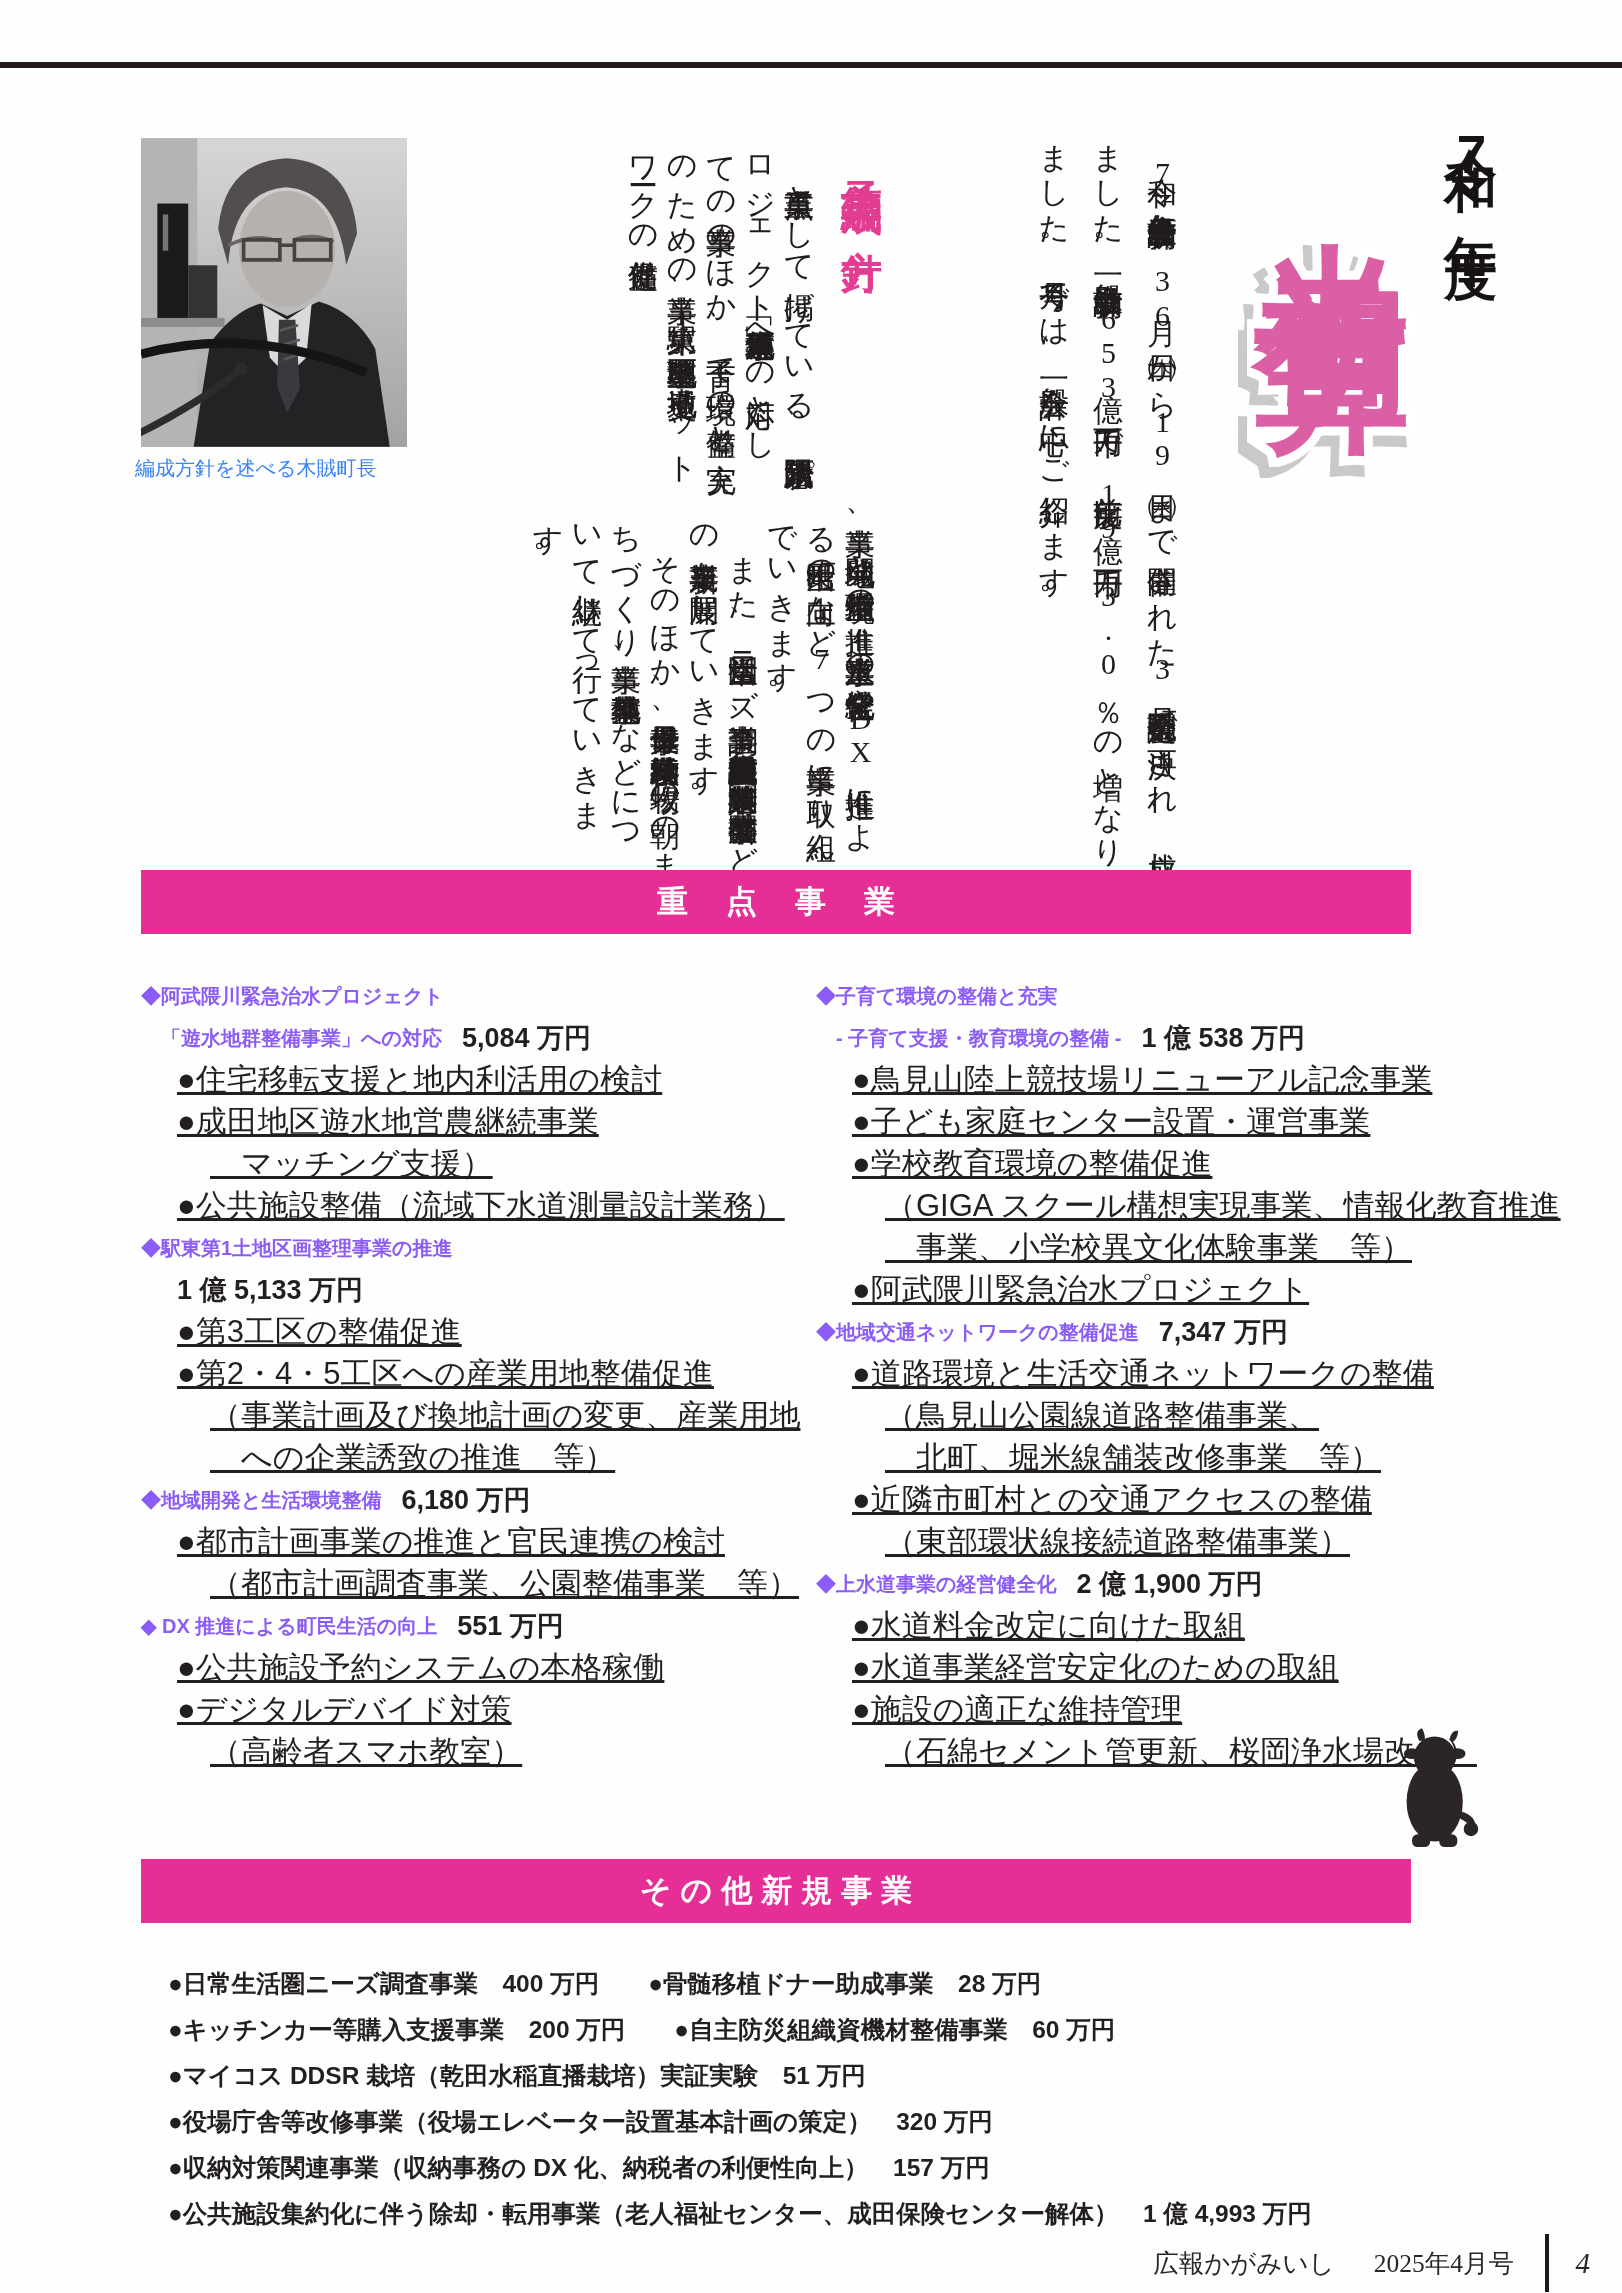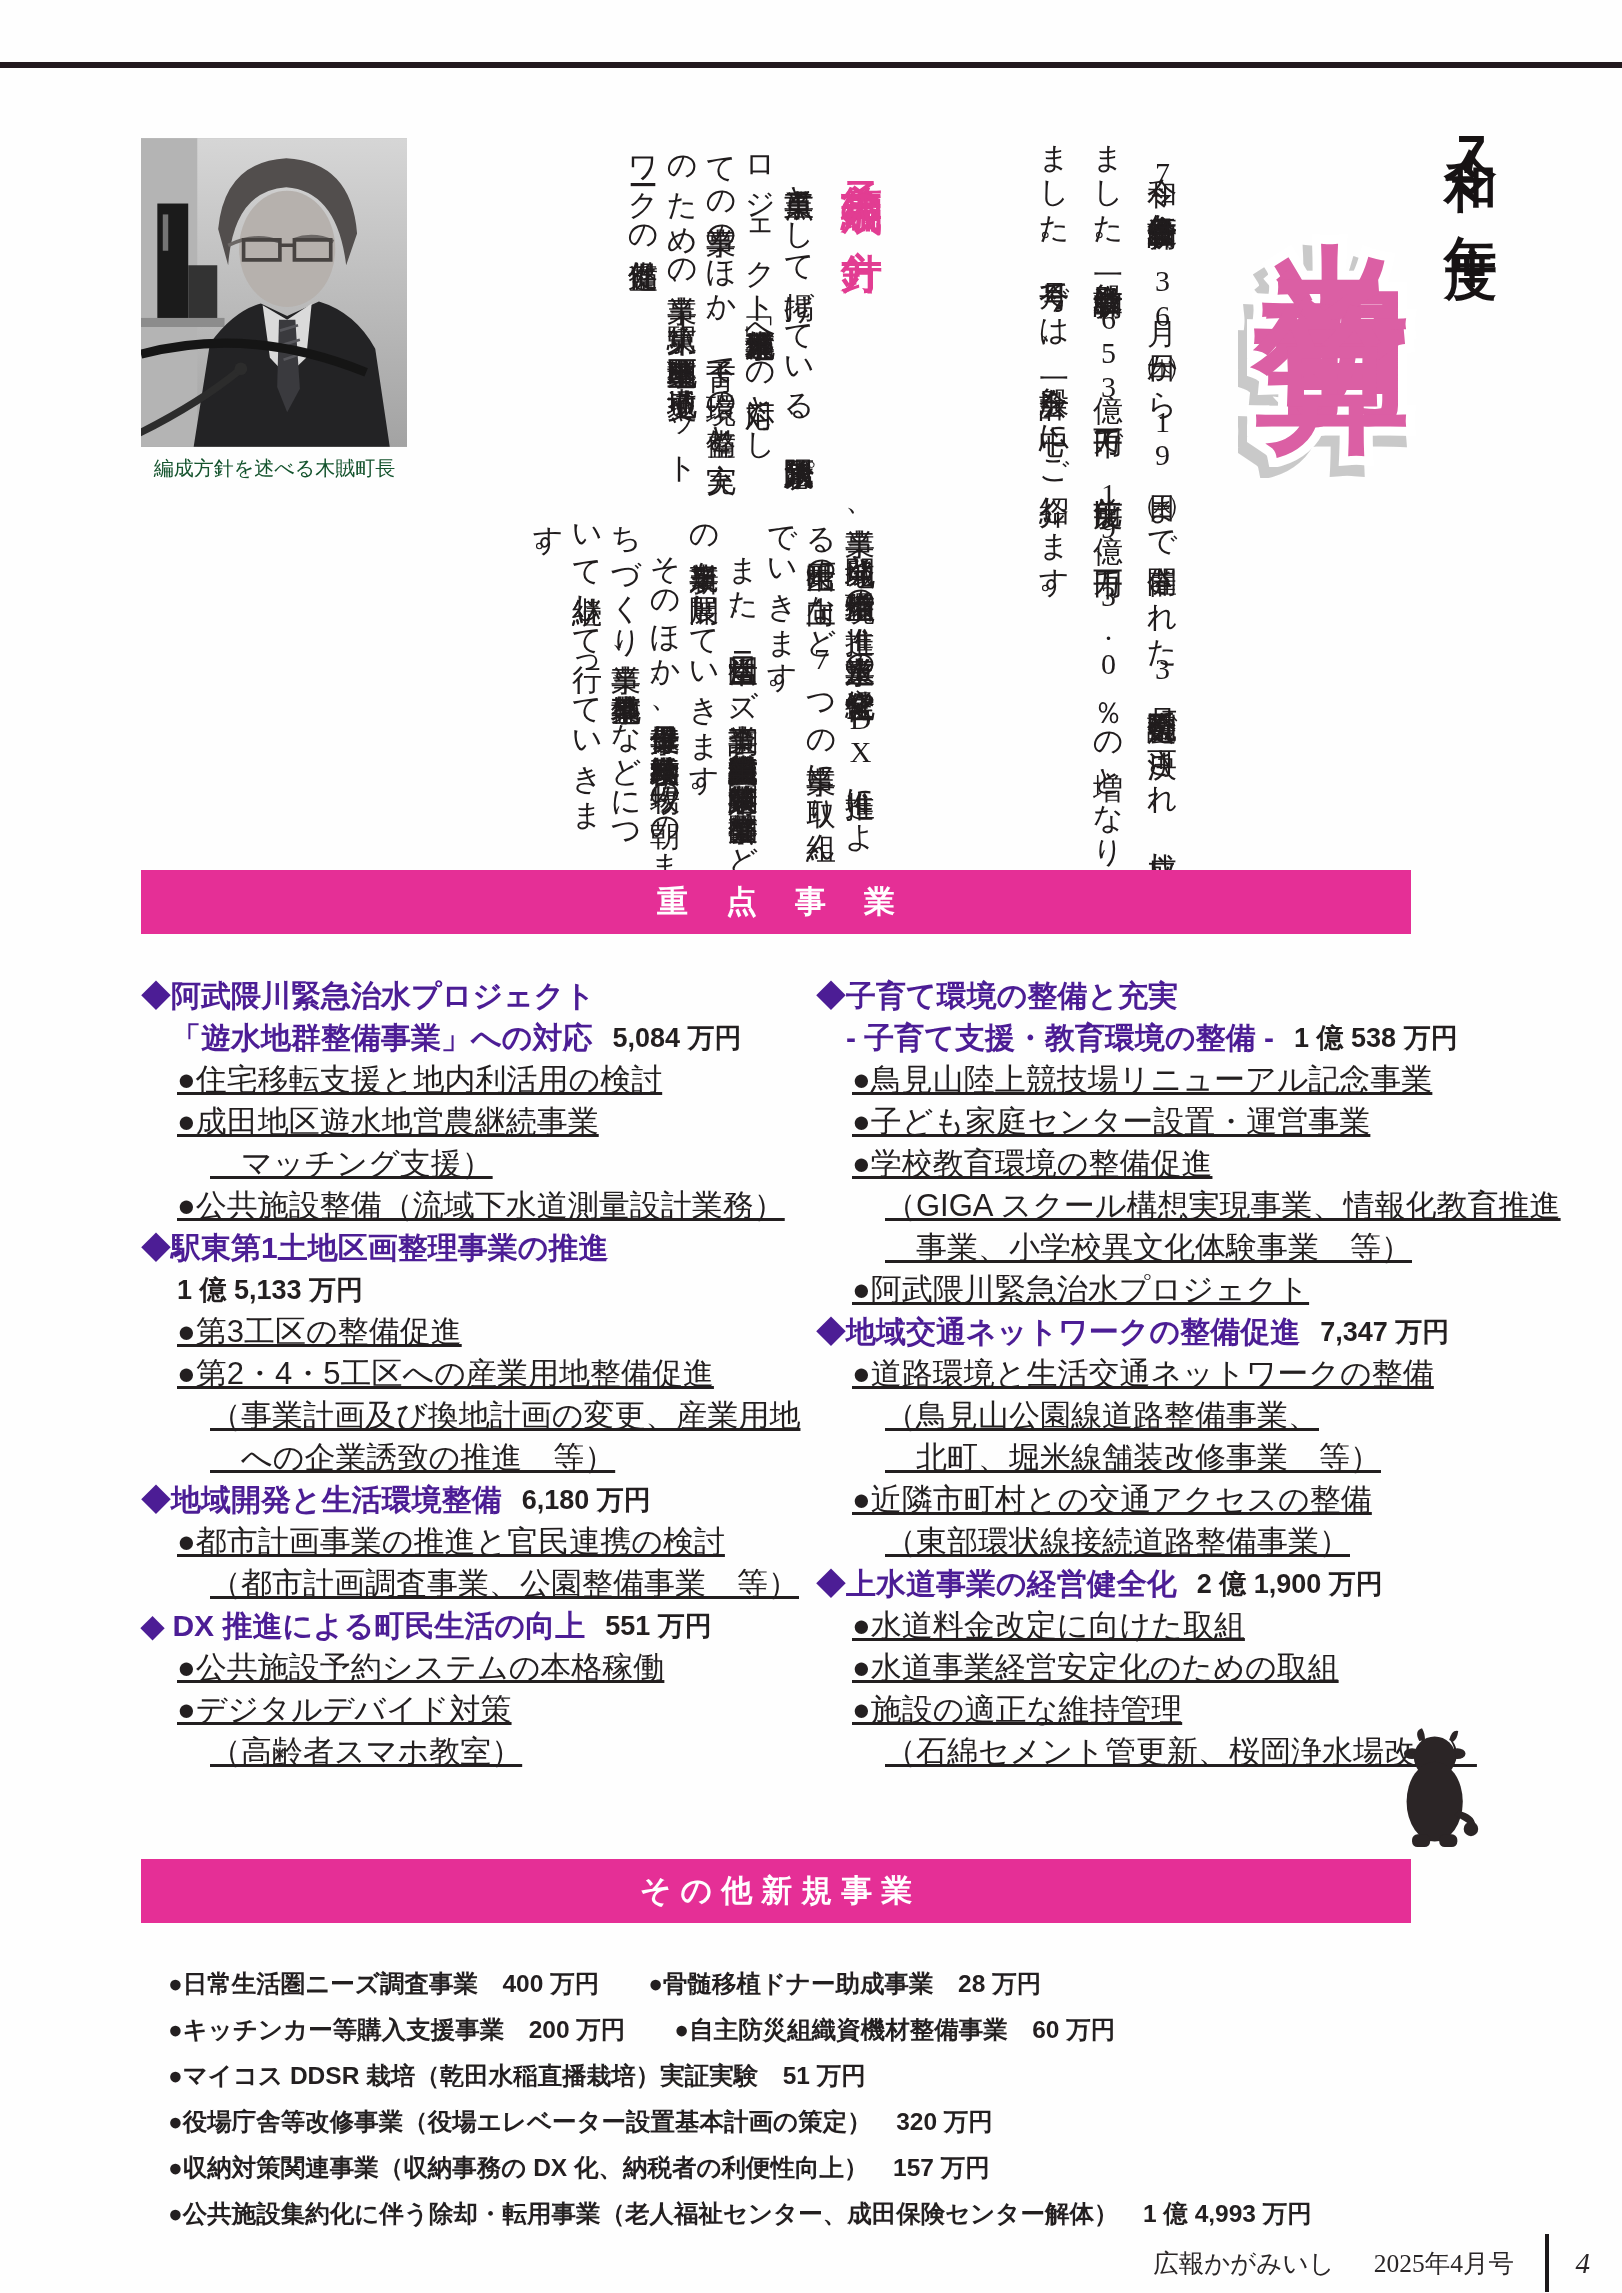--- a/index.html
+++ b/index.html
@@ -16,37 +16,37 @@
   .title-fill{color:#db5fa4;}
   .intro{position:absolute;right:434px;top:123px;height:755px;font-family:"Liberation Serif",serif;
          font-size:30px;line-height:54px;letter-spacing:0.9px;color:#201c1d;}
   .policy-heading{position:absolute;right:733px;top:148px;font-size:41px;font-weight:bold;letter-spacing:4.5px;color:#e23d92;}
   .policy-upper{position:absolute;right:804px;top:136px;height:338px;font-family:"Liberation Serif",serif;
                 font-size:30px;line-height:39px;color:#201c1d;}
   .policy-lower{position:absolute;right:743px;top:505px;height:365px;font-family:"Liberation Serif",serif;
                 font-size:30px;line-height:39px;color:#201c1d;white-space:pre-line;}
   .photo{position:absolute;left:141px;top:138px;width:266px;height:309px;margin:0;background:#bdbdbd;}
   .photo svg{display:block;}
-  .caption{position:absolute;left:135px;top:455px;width:279px;text-align:center;font-size:20px;color:#14532d;}
+  .caption{position:absolute;left:135px;top:455px;width:279px;font-size:20px;color:#3b82f6;}
 
   
   .bar{position:absolute;left:141px;width:1270px;height:64px;background:#e52f96;display:flex;align-items:center;justify-content:center;}
   .bar1{top:870px;}
   .bar2{top:1859px;}
   .bar-label{color:#fff;font-weight:bold;font-size:31px;}
   .bar1 .bar-label{letter-spacing:38px;text-indent:38px;}
   .bar2 .bar-label{letter-spacing:9px;text-indent:9px;}
 
   
   .col{position:absolute;top:975px;}
   .col-left{left:141px;width:668px;}
   .col-right{left:816px;width:668px;}
   .line{height:42px;display:flex;align-items:center;white-space:nowrap;}
   .line .main{display:inline-block;}
-  .line.h .main{color:#4c1d95;font-weight:bold;font-size:30px;}
+  .line.h .main{color:#8b5cf6;font-weight:bold;font-size:20px;}
   .line.b .main,.line.s .main{color:#231f20;font-size:31px;text-decoration:underline;}
   .line.b{padding-left:36px;}
   .line.s{padding-left:69px;}
   .line.a{padding-left:36px;}
   .line.a .main{color:#231f20;font-weight:bold;font-size:27px;}
   .line .amount{color:#231f20;font-weight:bold;font-size:27px;margin-left:20px;}
 
   .mascot{position:absolute;left:1393px;top:1727px;width:87px;height:124px;}
 
   

